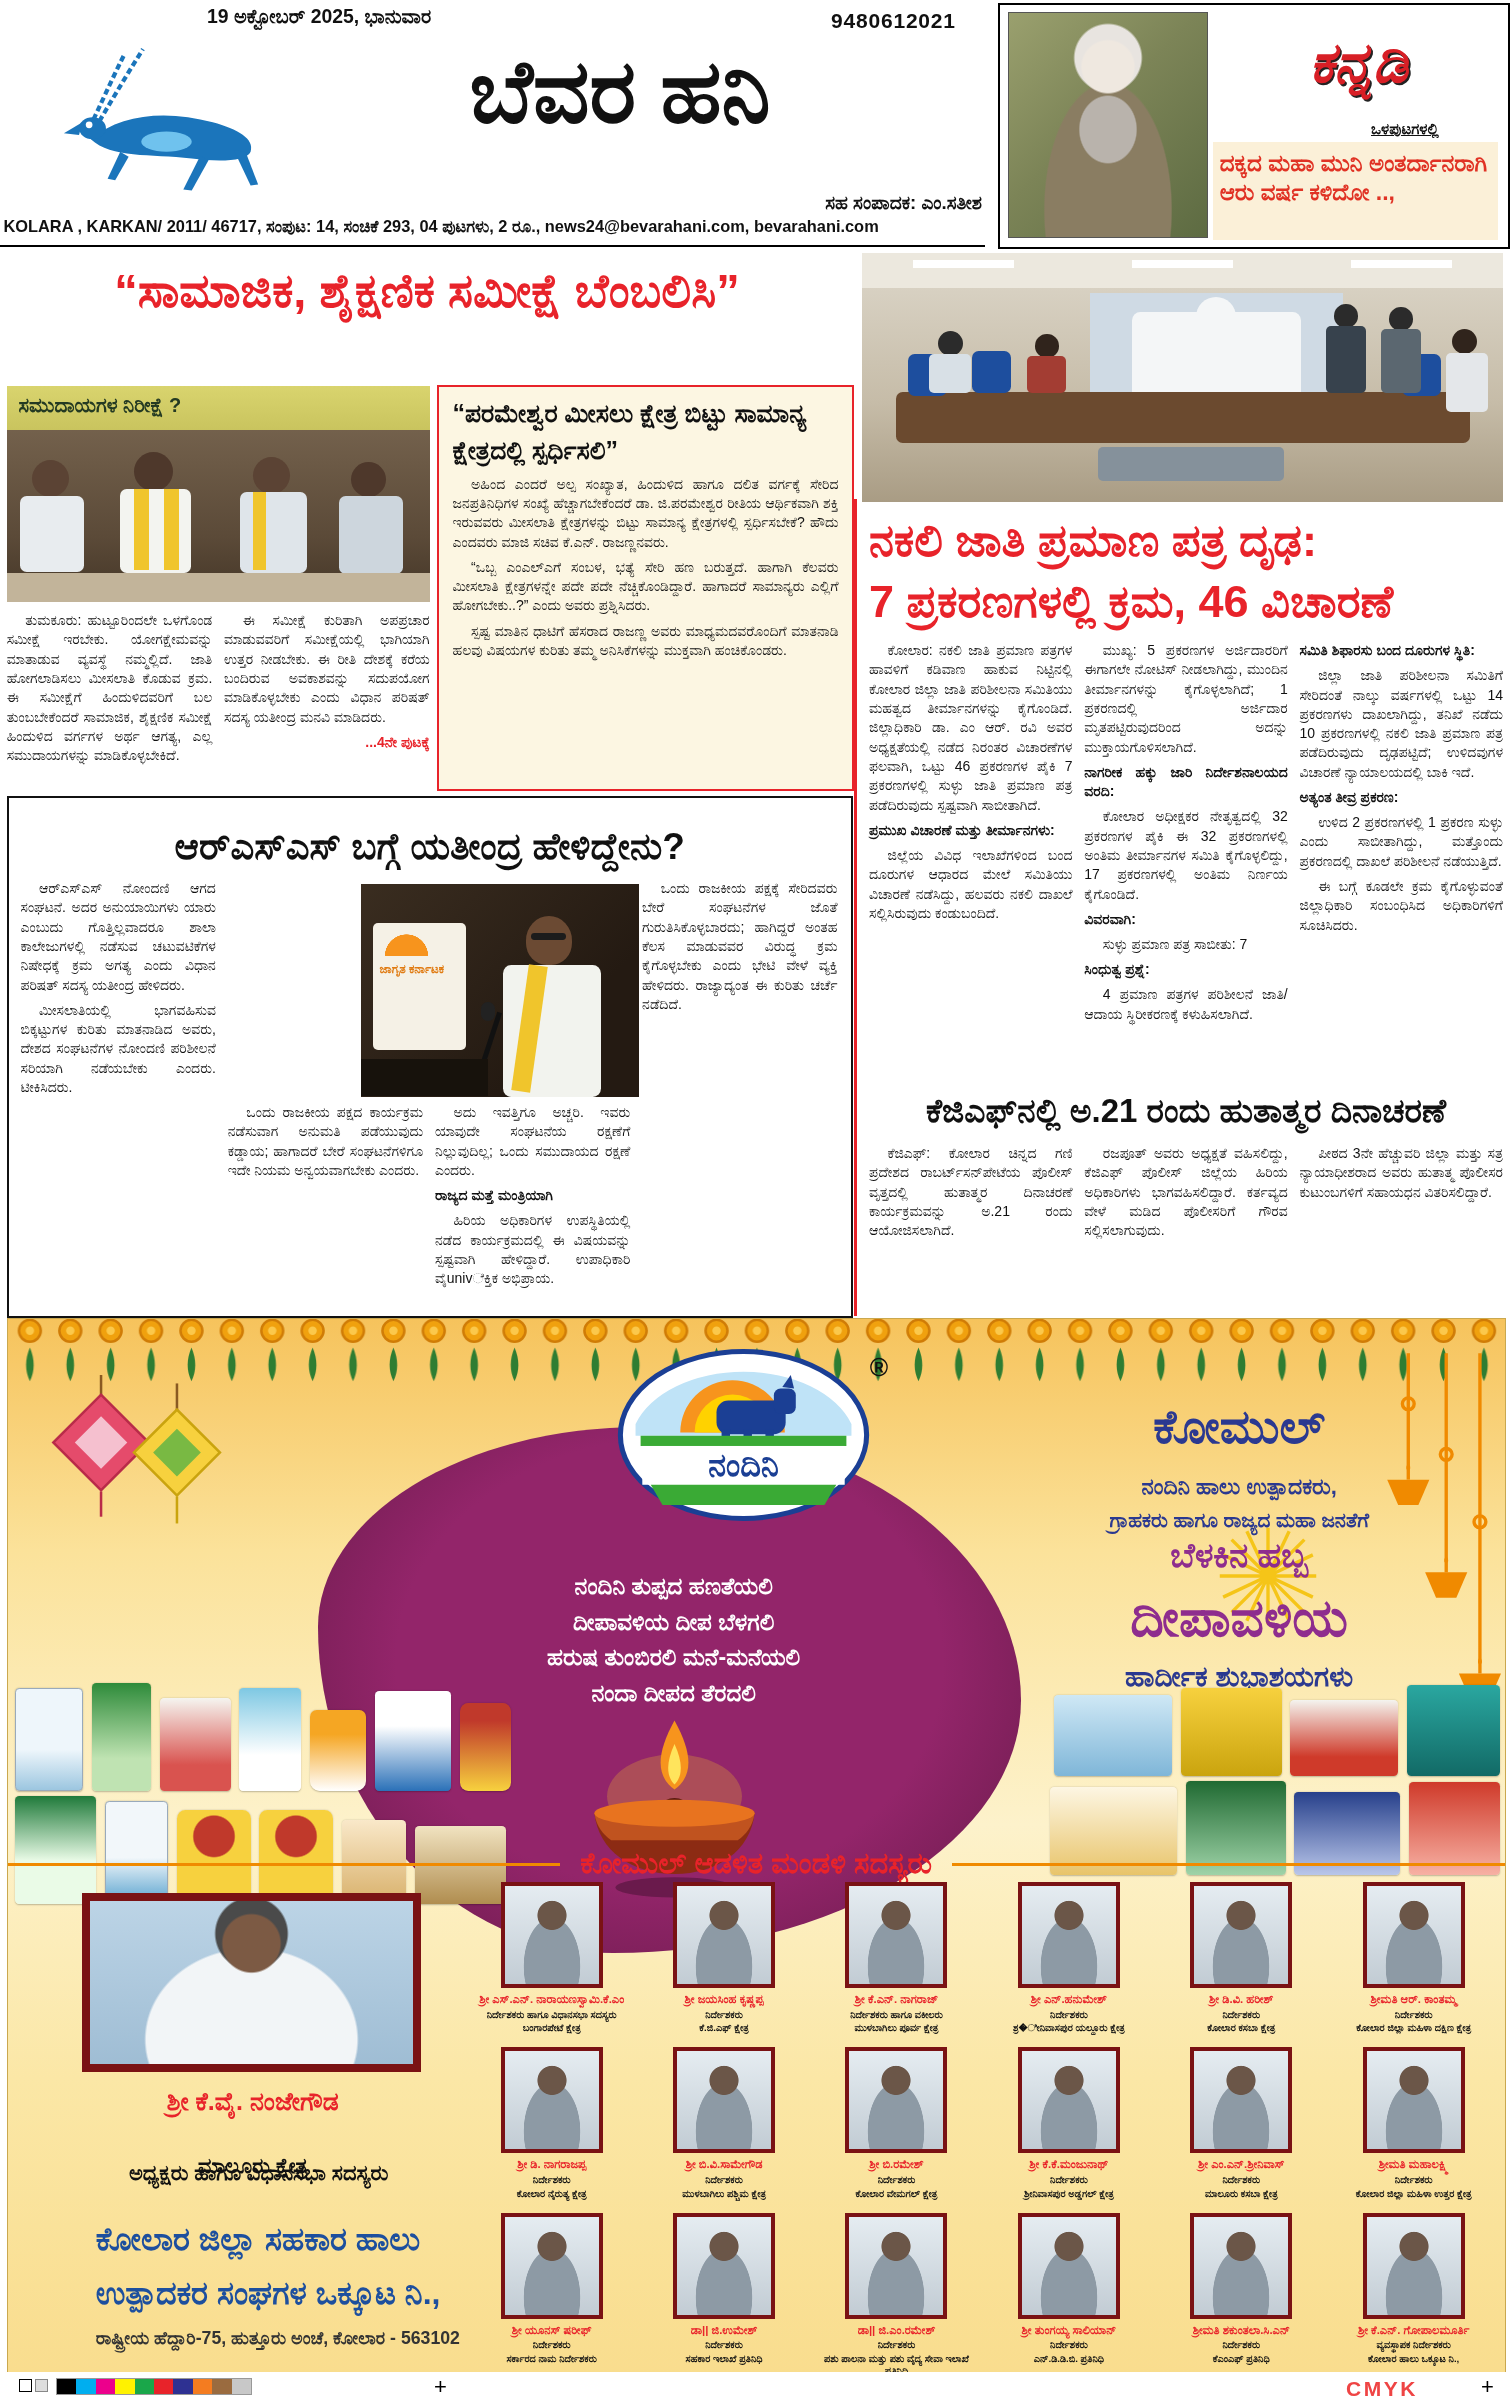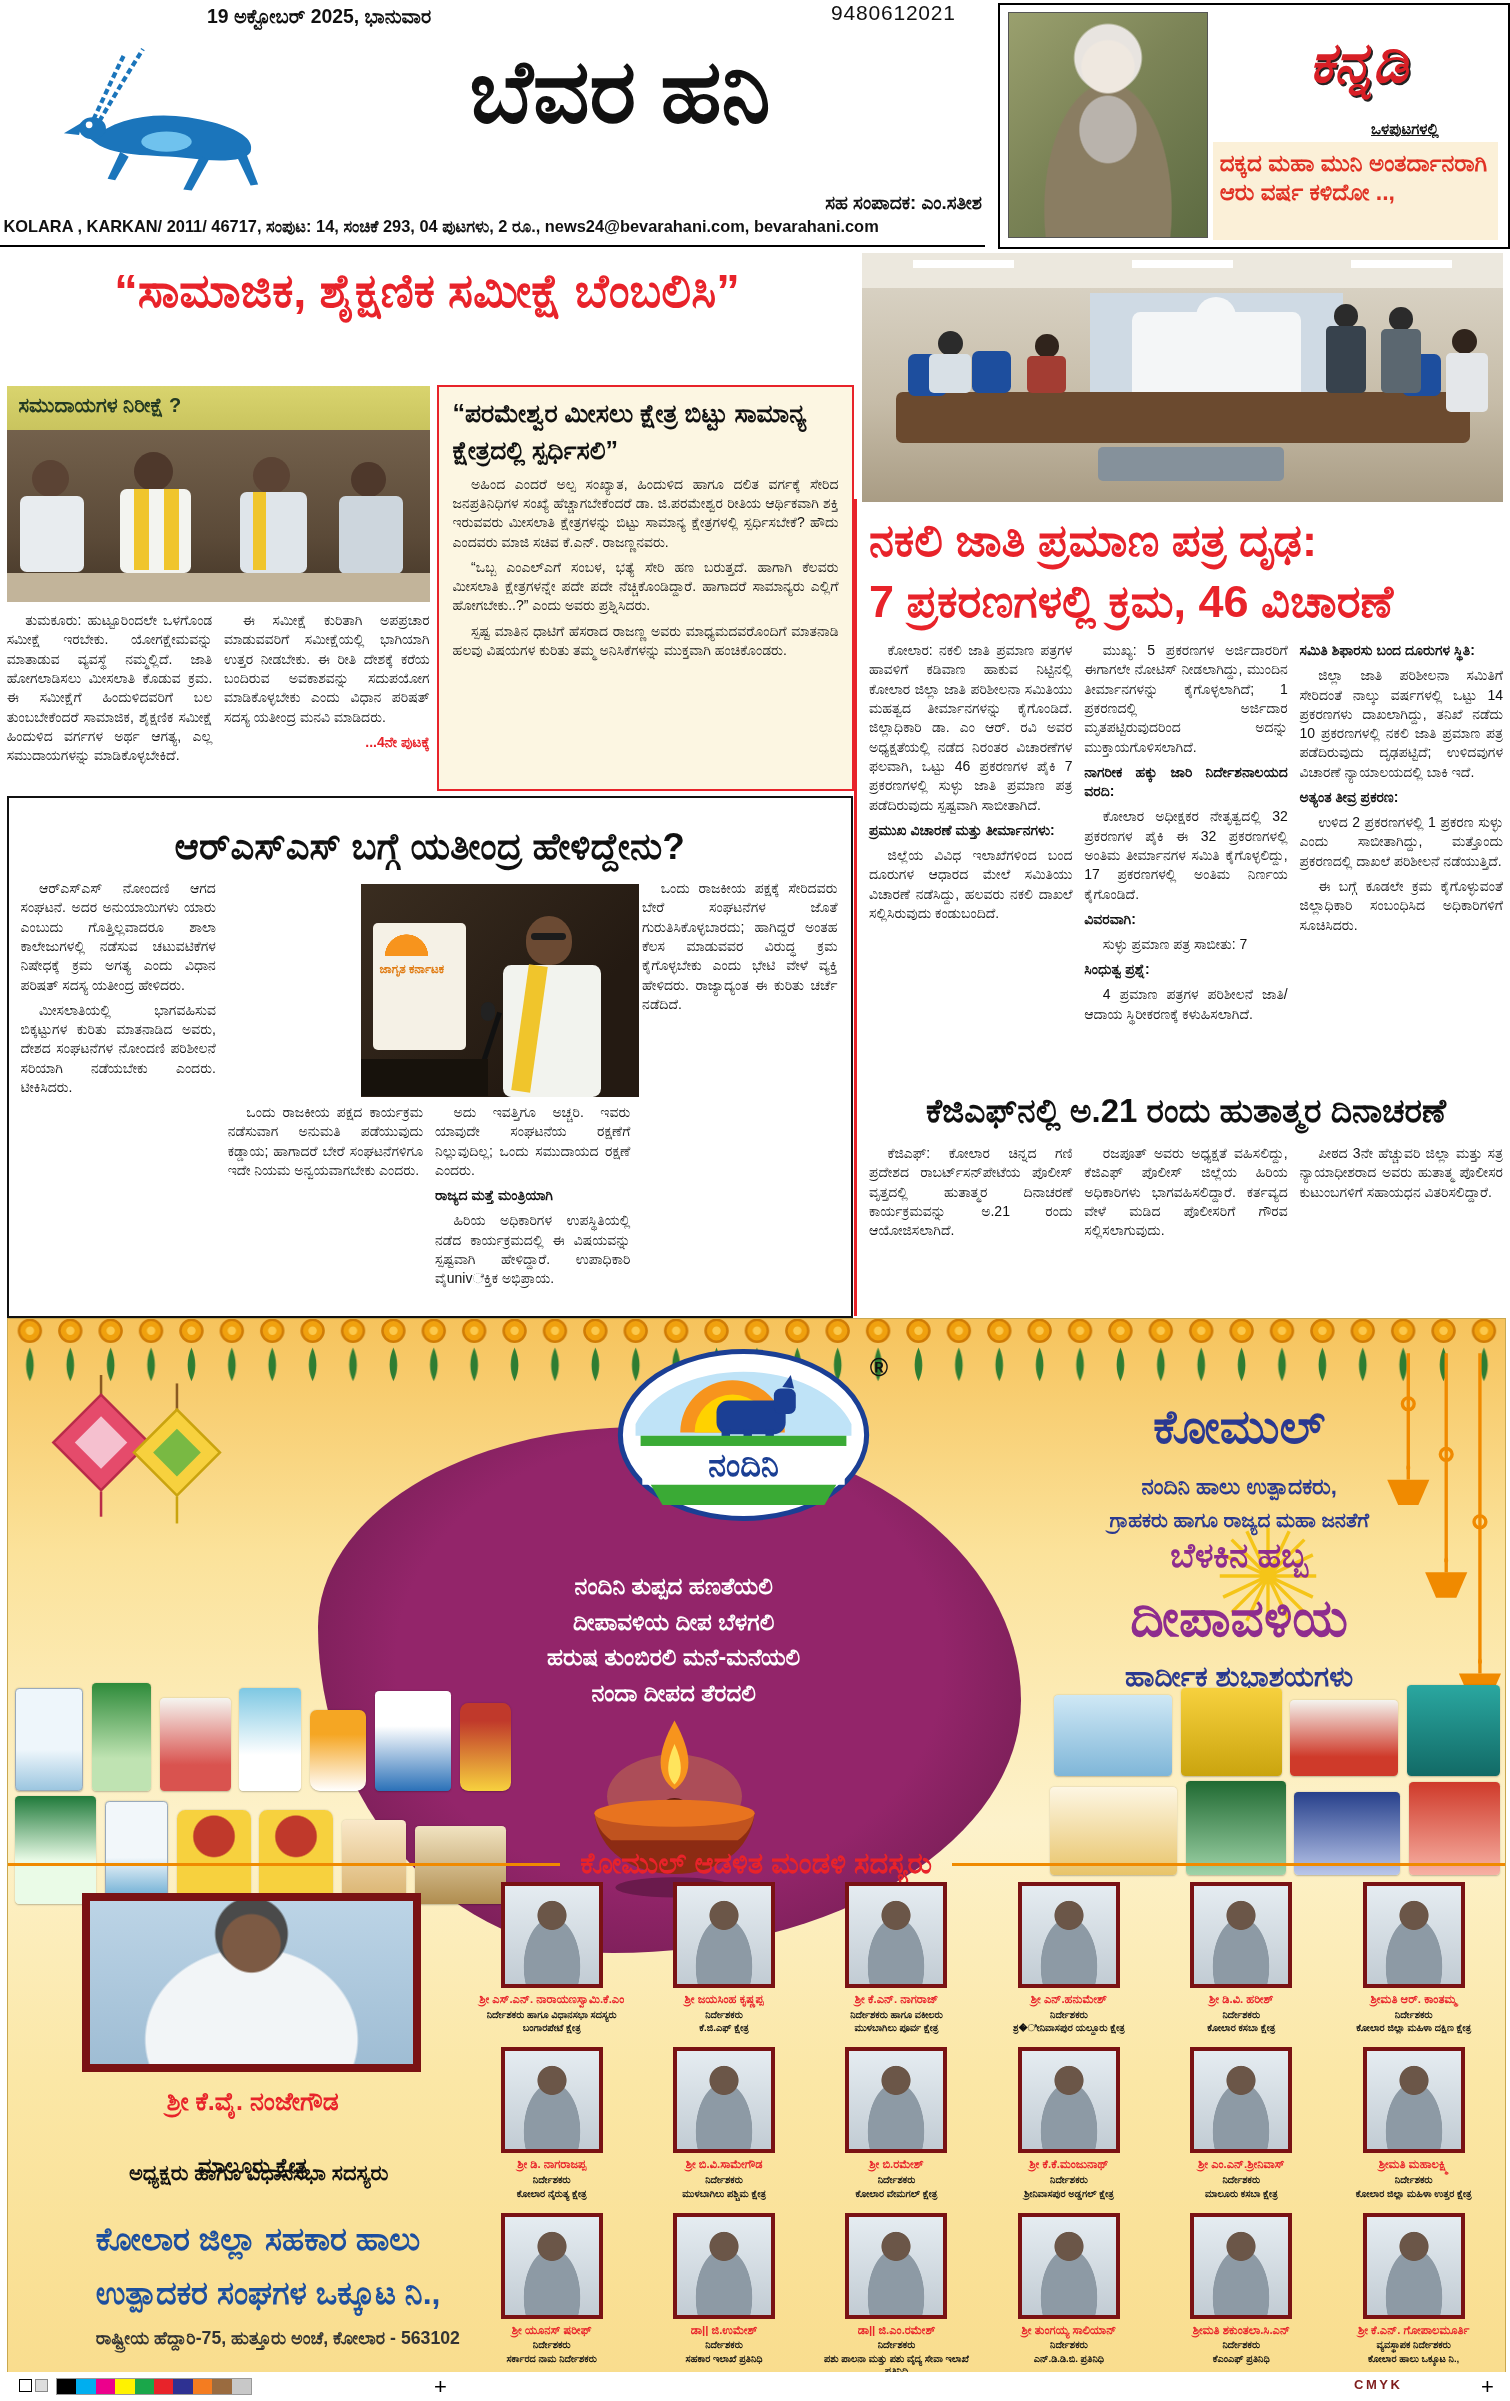--- a/index.html
+++ b/index.html
@@ -29,21 +29,21 @@
   .pk{display:inline-block;border-radius:4.2px;margin:2.5px;vertical-align:bottom;box-shadow:0 0.8px 1.7px rgba(0,0,0,.25);}
   .vline{color:#fff;font-weight:800;font-size:23px;line-height:1.55;text-align:center;}
   .seg{height:100%;flex:1;}
 </style>
 </head>
 <body>
 
 <div id="page">
 
   <div class="abs" style="left:207px;top:5px;font-size:19.4px;font-weight:800;">19 ಅಕ್ಟೋಬರ್ 2025, ಭಾನುವಾರ</div>
-  <div class="abs" style="left:831px;top:1px;font-size:21px;font-weight:400;letter-spacing:0.8px;">9480612021</div>
+  <div class="abs" style="left:831px;top:9px;font-size:21px;font-weight:700;letter-spacing:0.8px;">9480612021</div>
 
   <span class="abs" style="left:40px;top:34px;">
     <svg width="253" height="164" viewBox="0 0 300 195">
       <g fill="#1b75bb">
         <path d="M60 125 C 95 95 150 90 205 105 C 235 113 255 125 250 140 C 245 152 210 152 180 148 C 130 142 85 148 60 125 Z"></path>
         <ellipse cx="62" cy="112" rx="16" ry="13"></ellipse>
         <path d="M50 105 L28 118 L46 120 Z"></path>
         <path d="M190 145 L170 185 L180 186 L200 150 Z"></path>
         <path d="M230 138 L250 180 L259 179 L244 140 Z"></path>
         <path d="M95 140 L80 172 L89 174 L105 146 Z"></path>
@@ -536,18 +536,18 @@
       <div class="seg" style="background:#ec008c;"></div>
         <div class="seg" style="background:#fff200;"></div>
       <div class="seg" style="background:#1aa74a;"></div>
         <div class="seg" style="background:#e8232a;"></div>
       <div class="seg" style="background:#2e3192;"></div>
         <div class="seg" style="background:#f47c20;"></div>
       <div class="seg" style="background:#9a6b3f;"></div>
         <div class="seg" style="background:#c8c8c8;"></div>
     </div>
     <div class="abs" style="left:434px;top:1.7px;font-size:22px;font-weight:400;color:#000;">+</div>
-    <div class="abs" style="left:1346px;top:5px;font-size:13px;font-weight:800;color:#7f1d1d;letter-spacing:2.5px;margin-left:8px;">CMYK</div>
+    <div class="abs" style="left:1346px;top:5px;font-size:21px;font-weight:800;color:#ef4444;letter-spacing:2.5px;">CMYK</div>
     <div class="abs" style="left:1481px;top:1.7px;font-size:22px;color:#000;">+</div>
   </div>
 
 </div>
 
 
 </body></html>

